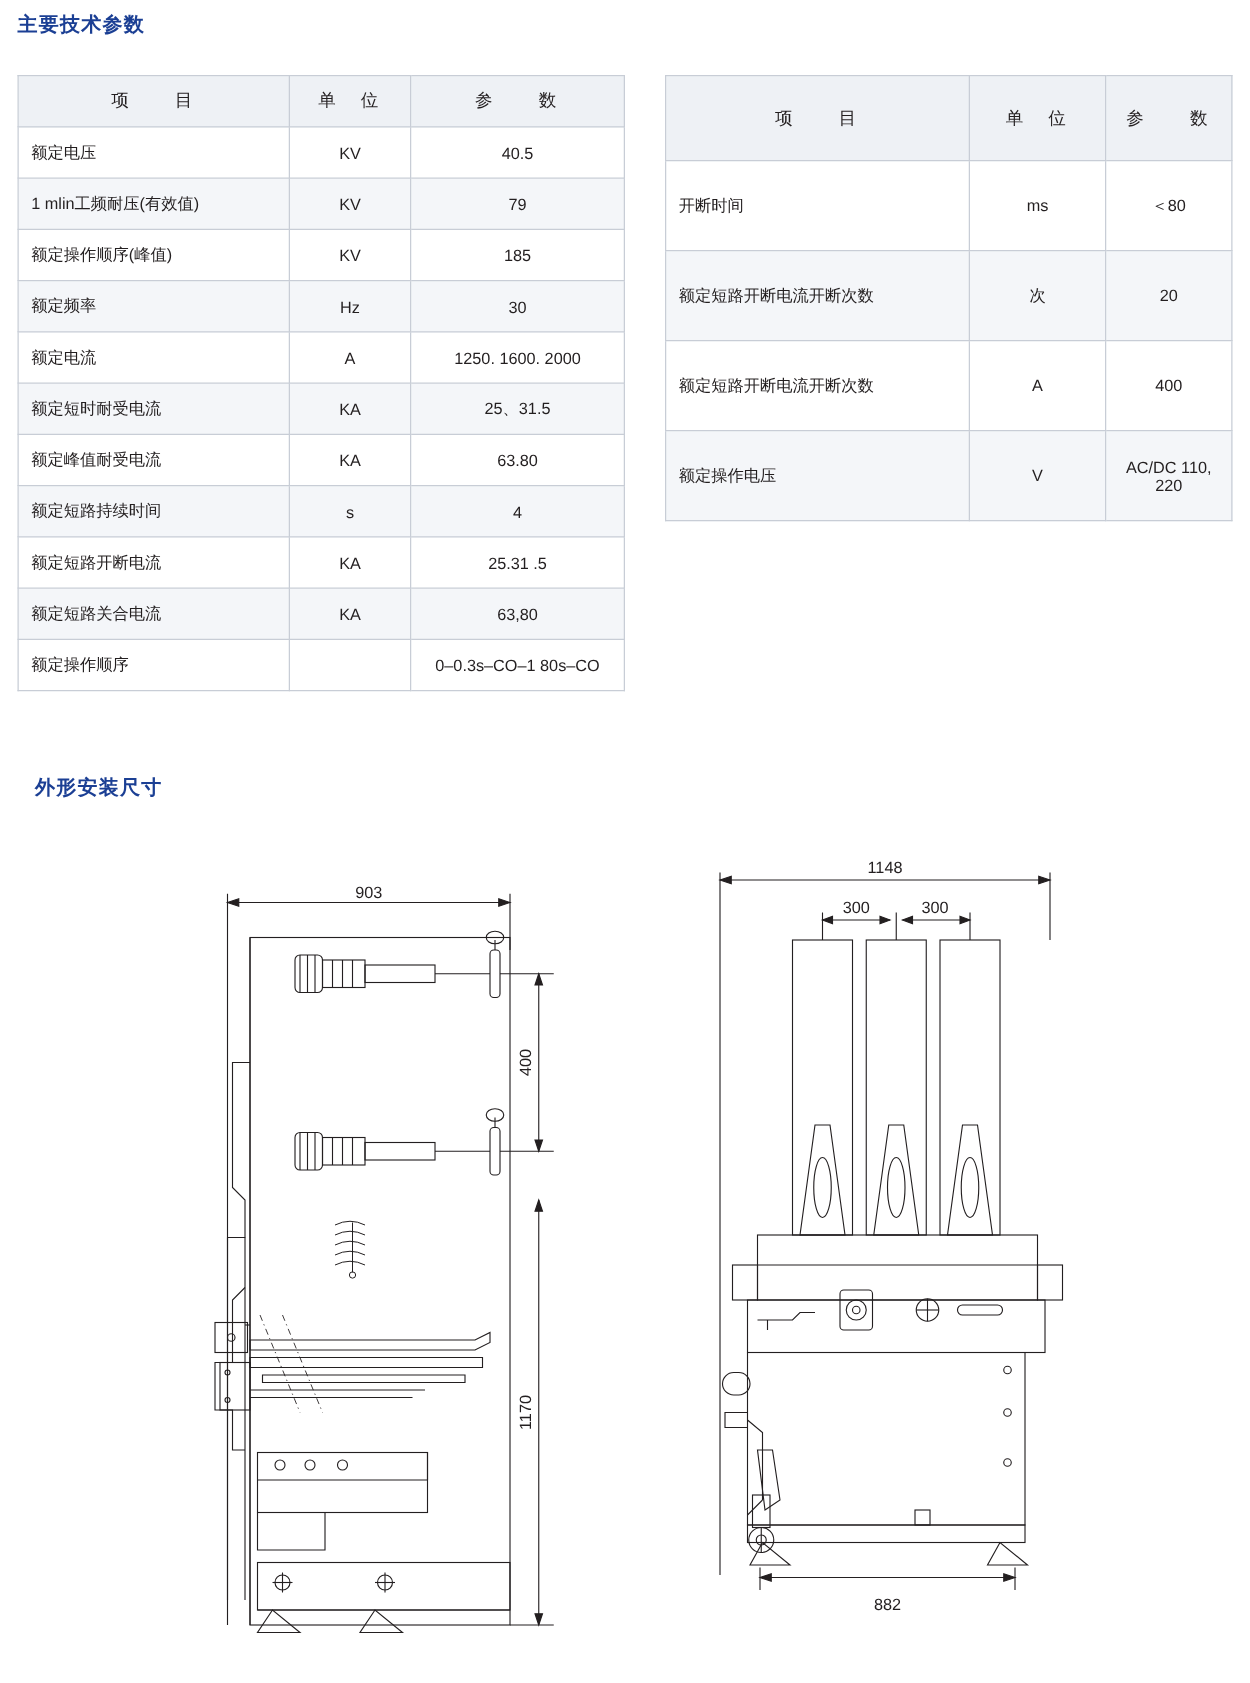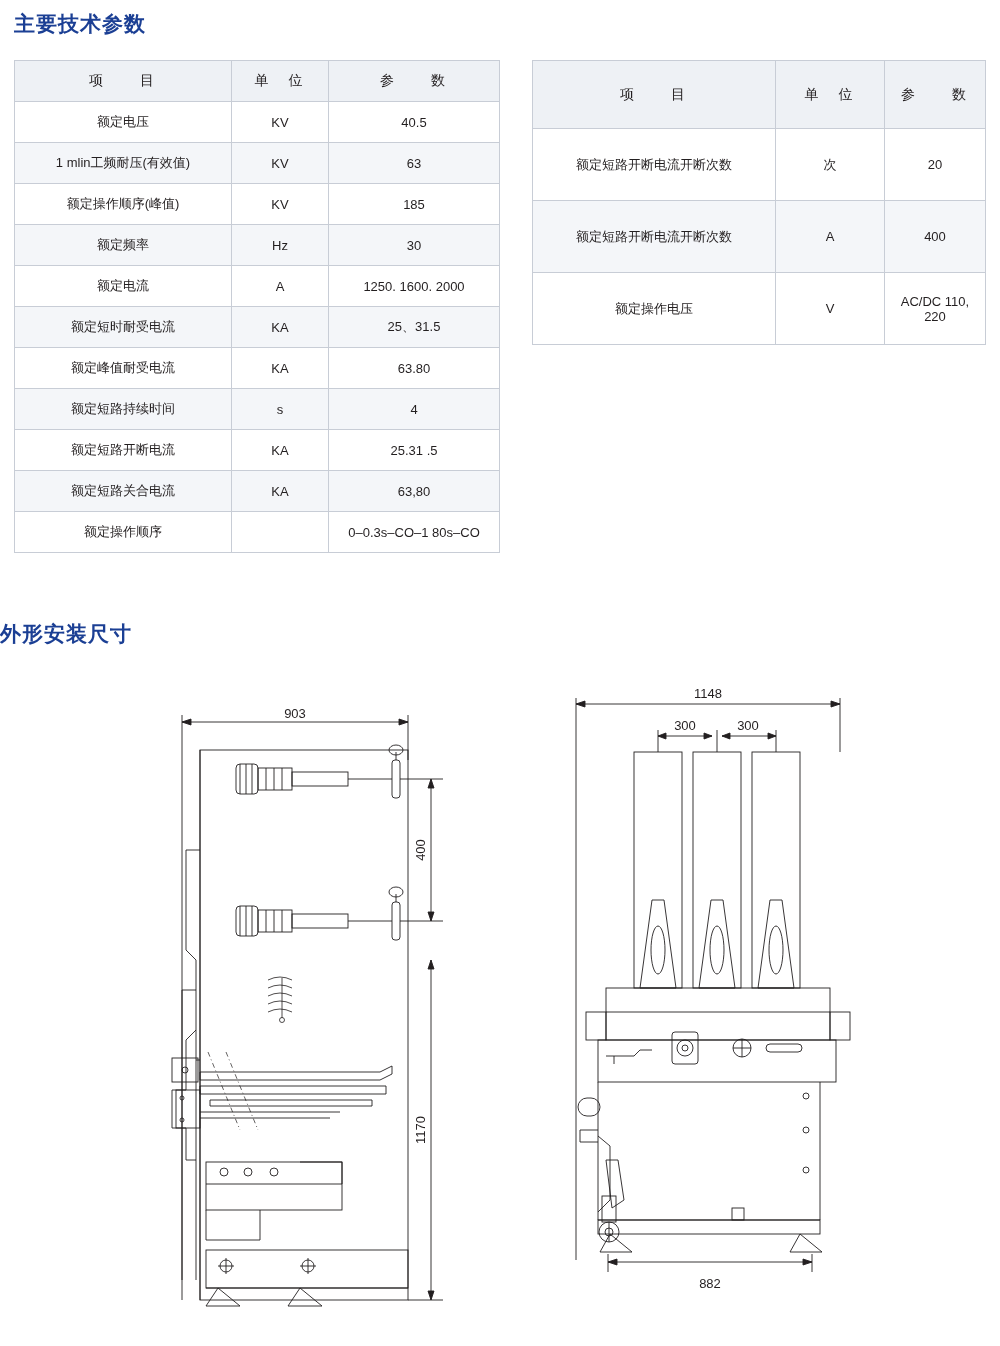--- a/index.html
+++ b/index.html
@@ -10,32 +10,32 @@
     width: 1000px;
     height: 1346px;
     background: #ffffff;
     font-family: "Liberation Sans", "DejaVu Sans", sans-serif;
     color: #231f20;
     position: relative;
     overflow: hidden;
   }
   .section-title {
     color: #1b3f94;
-    font-size: 21px;
+    font-size: 16px;
     font-weight: bold;
     letter-spacing: 1px;
   }
   #title-params {
     position: absolute;
     left: 14px;
     top: 10px;
   }
   #title-dims {
     position: absolute;
-    left: 0;
+    left: 28px;
     top: 620px;
   }
 
   
   table.spec {
     border-collapse: collapse;
     position: absolute;
     table-layout: fixed;
     font-size: 13px;
   }
@@ -51,21 +51,21 @@
     letter-spacing: 3px;
     font-size: 14px;
   }
   table.spec tbody tr:nth-child(even) td {
     background: #f4f6f9;
   }
   table.spec tbody tr:nth-child(odd) td {
     background: #ffffff;
   }
   table.spec td.c-item {
-    text-align: center;
+    text-align: left;
     margin-top: 41px;
   }
   table.spec td.c-unit, table.spec td.c-val {
     text-align: center;
   }
 
   #table-left {
     left: 14px;
     top: 60px;
     width: 486px;
@@ -110,21 +110,21 @@
   </thead>
   <tbody>
     <tr>
       <td class="c-item">额定电压</td>
       <td class="c-unit">KV</td>
       <td class="c-val">40.5</td>
     </tr>
     <tr>
       <td class="c-item">1 mlin工频耐压(有效值)</td>
       <td class="c-unit">KV</td>
-      <td class="c-val">63</td>
+      <td class="c-val">79</td>
     </tr>
     <tr>
       <td class="c-item">额定操作顺序(峰值)</td>
       <td class="c-unit">KV</td>
       <td class="c-val">185</td>
     </tr>
     <tr>
       <td class="c-item">额定频率</td>
       <td class="c-unit">Hz</td>
       <td class="c-val">30</td>
@@ -169,20 +169,25 @@
 
 <table class="spec" id="table-right">
   <thead>
     <tr>
       <td style="width:222px">项　　目</td>
       <td style="width:88px">单　位</td>
       <td>参　　数</td>
     </tr>
   </thead>
   <tbody>
+    <tr>
+      <td class="c-item">开断时间</td>
+      <td class="c-unit">ms</td>
+      <td class="c-val">＜80</td>
+    </tr>
     <tr>
       <td class="c-item">额定短路开断电流开断次数</td>
       <td class="c-unit">次</td>
       <td class="c-val">20</td>
     </tr>
     <tr>
       <td class="c-item">额定短路开断电流开断次数</td>
       <td class="c-unit">A</td>
       <td class="c-val">400</td>
     </tr>

